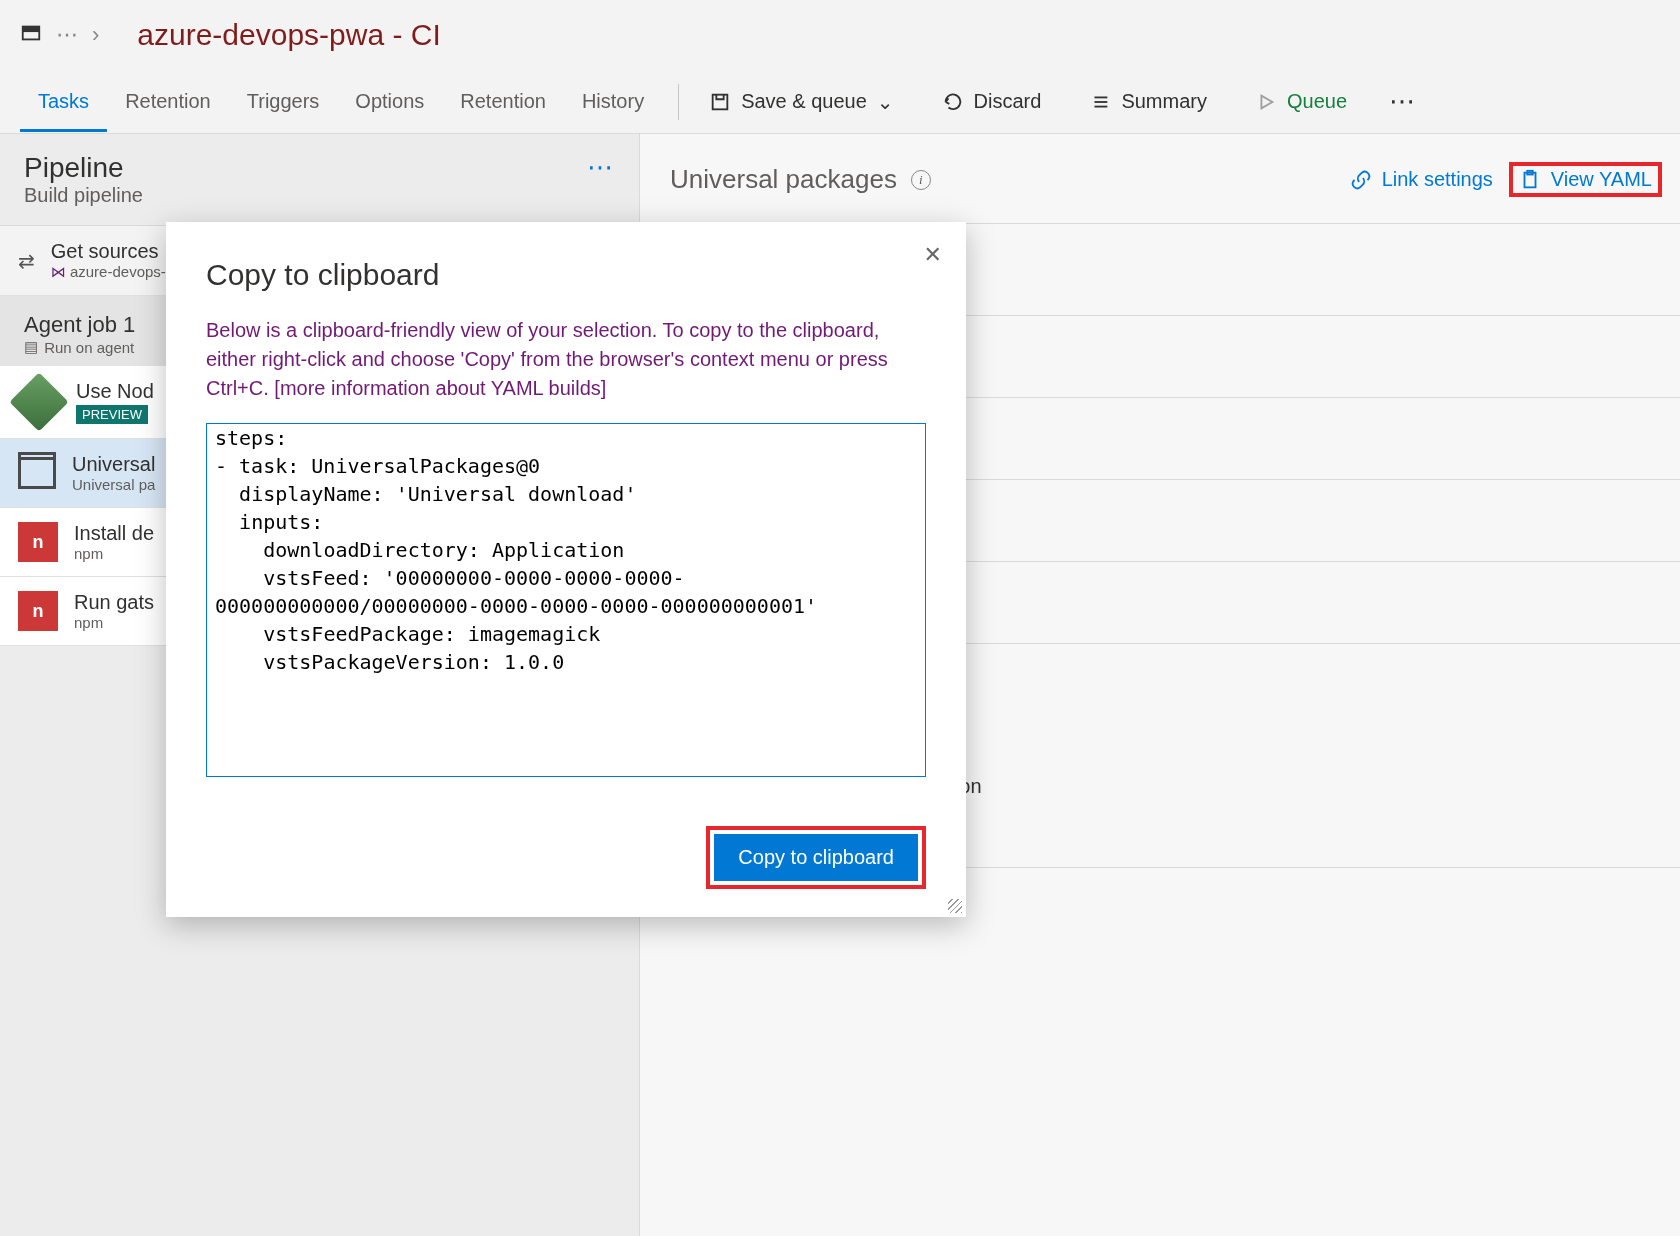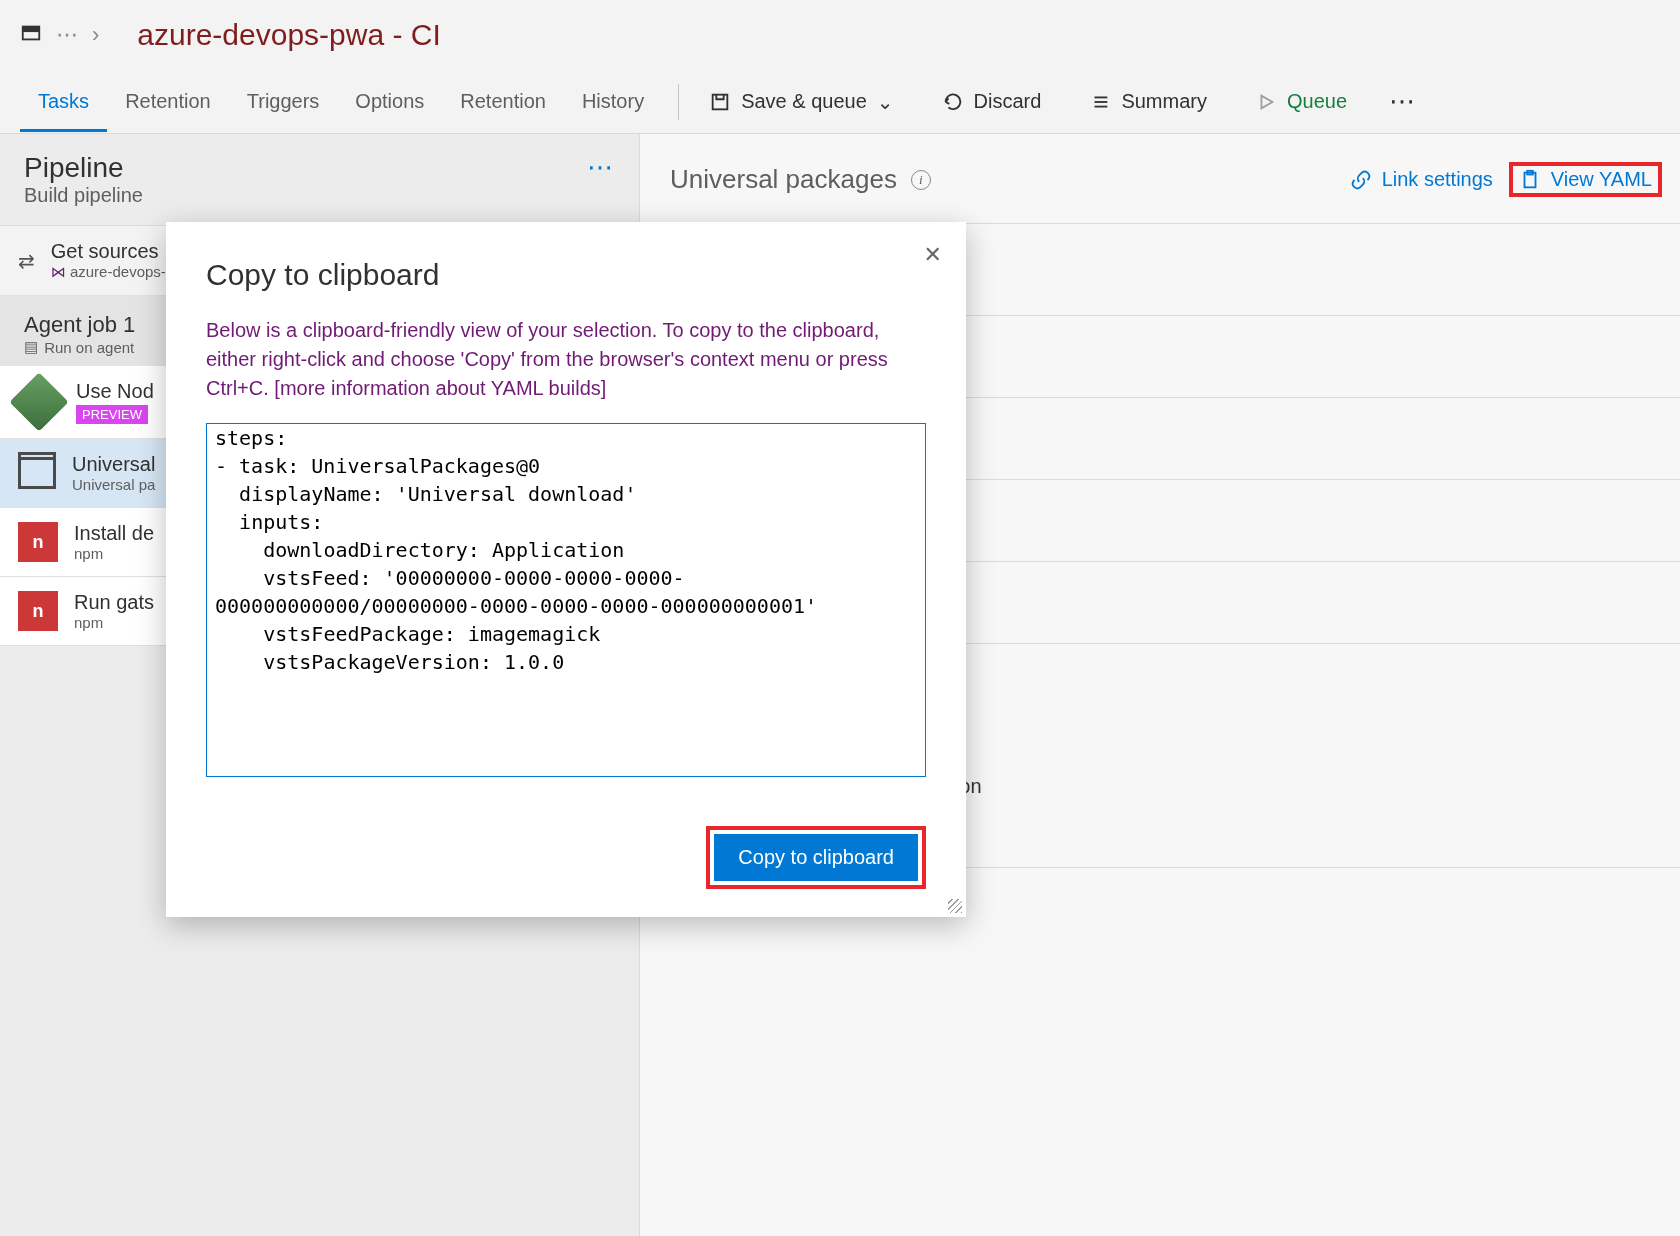--- a/index.html
+++ b/index.html
@@ -29,21 +29,21 @@
 .task-item { display: flex; align-items: center; gap: 16px; padding: 14px 18px; border-bottom: 1px solid #e0e0e0; cursor: pointer; background: #ececec; }
 .task-item.selected { background: #d7e6f5; }
 .task-icon { width: 42px; height: 42px; display: flex; align-items: center; justify-content: center; font-size: 20px; }
 .task-icon.node { background: linear-gradient(135deg,#68a063,#3c6e3c); border-radius: 4px; transform: rotate(45deg); }
 .task-icon.node span { transform: rotate(-45deg); color: white; font-size: 12px; }
 .task-icon.pkg { border: 3px solid #4a4a4a; width: 38px; height: 32px; position: relative; }
 .task-icon.pkg::before { content: ""; position: absolute; top: -8px; left: -3px; right: -3px; height: 8px; border: 3px solid #4a4a4a; border-bottom: none; }
 .task-icon.npm { background: #cb3837; width: 40px; height: 40px; display: flex; align-items: center; justify-content: center; color: white; font-weight: bold; font-size: 18px; }
 .task-text .t { font-size: 20px; }
 .task-text .s { font-size: 15px; color: #605e5c; }
-.preview-badge { background: #d946ef; color: white; font-size: 13px; padding: 2px 6px; display: inline-block; }
+.preview-badge { background: #0f766e; color: white; font-size: 13px; padding: 2px 6px; display: inline-block; }
 
 .agent-head { padding: 16px 24px 10px; background: #e4e4e4; }
 .agent-head .t { font-size: 22px; }
 .agent-head .s { font-size: 15px; color: #605e5c; display: flex; align-items: center; gap: 6px; }
 
 .panel-header { display: flex; align-items: center; justify-content: space-between; padding: 10px 28px 28px 0; gap: 19px; }
 .panel-title { font-size: 26px; color: #605e5c; display: flex; align-items: center; gap: 14px; }
 .info-circle { border: 1.5px solid #888; border-radius: 50%; width: 20px; height: 20px; font-size: 13px; display: flex; align-items: center; justify-content: center; font-family: Georgia, serif; font-style: italic; }
 .panel-actions { display: flex; gap: 26px; }
 .panel-action { color: #0078d4; font-size: 20px; display: flex; align-items: center; gap: 10px; cursor: pointer; }

